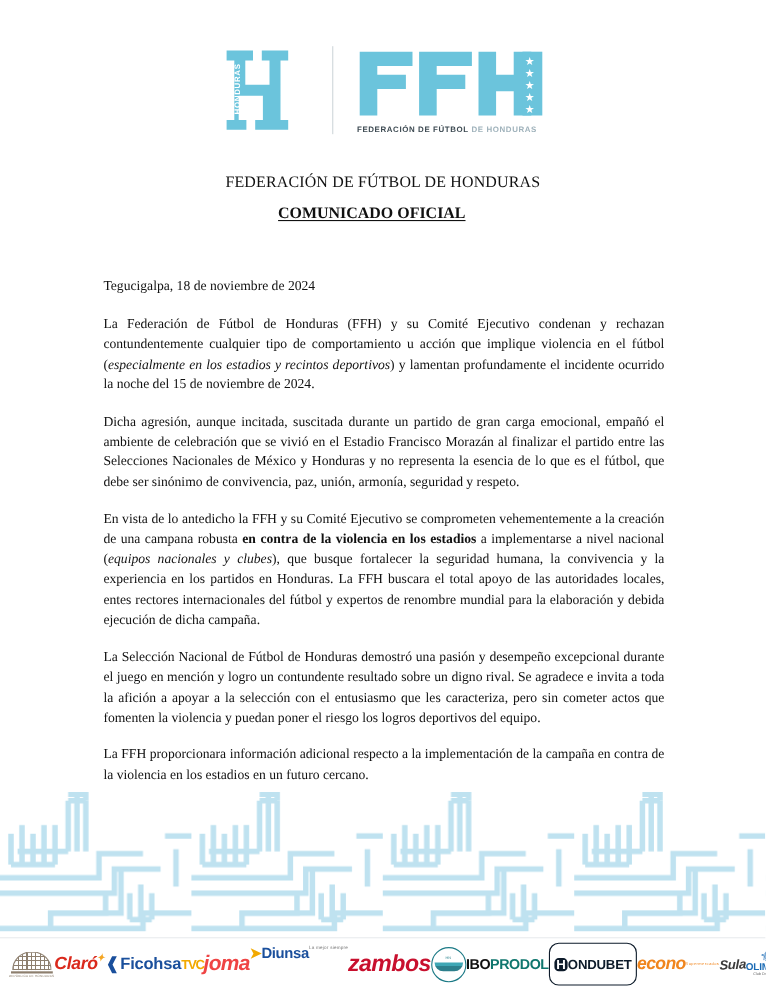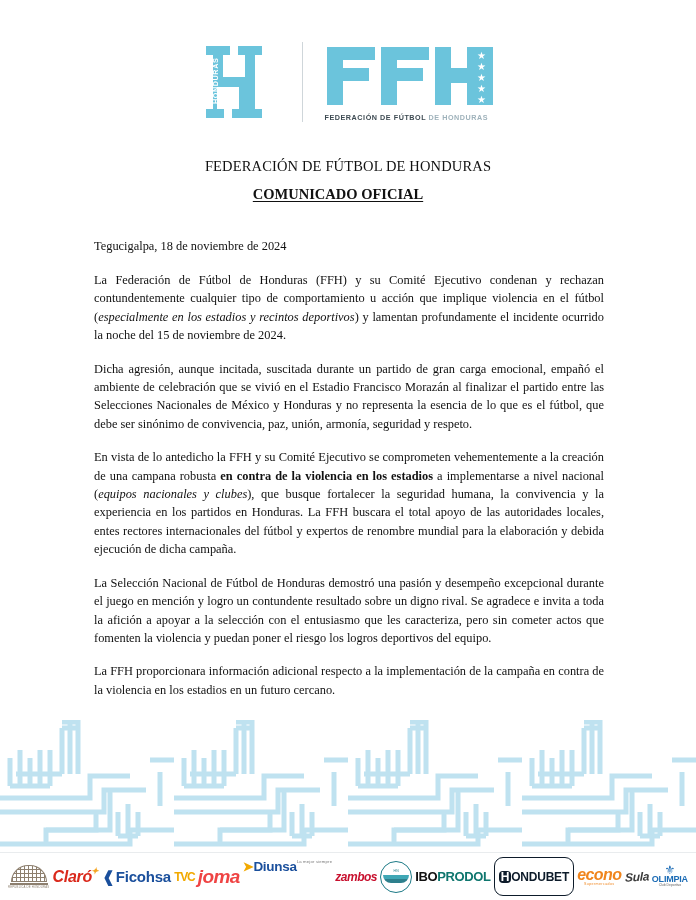--- a/index.html
+++ b/index.html
@@ -74,21 +74,21 @@
     color: #111;
   }
   .doc-subtitle span {
     text-decoration: underline;
     text-underline-offset: 2px;
   }
 
   
   .body-area {
     position: absolute;
-    top: 238px;
+    top: 252px;
     left: 94px;
     width: 510px;
   }
   .dateline {
     font-size: 12.4px;
     line-height: 17px;
     margin-bottom: 16px;
     color: #111;
   }
   .para {
@@ -163,21 +163,21 @@
 
   .sp-tvc { font-size: 12px; font-weight: bold; color: #f2a900; letter-spacing: -1.2px; }
 
   .sp-joma { font-size: 19px; font-weight: bold; color: #ef4444; letter-spacing: -0.6px; font-style: italic; }
 
   .sp-diunsa { flex-direction: row; align-items: flex-start; gap: 0; }
   .sp-diunsa .row1 { font-size: 13.5px; font-weight: bold; color: #1a4f9c; letter-spacing: -0.3px; }
   .sp-diunsa .row1 .arrow { color: #f2a900; font-size: 13px; }
   .sp-diunsa .row2 { font-size: 4.2px; color: #777; letter-spacing: .2px; }
 
-  .sp-zambos { font-size: 12px; font-weight: bold; color: #c8102e; font-style: italic; letter-spacing: -0.5px; }
+  .sp-zambos { font-size: 21px; font-weight: bold; color: #c8102e; font-style: italic; letter-spacing: -0.5px; }
 
   .sp-circle {
     width: 30px; height: 30px; border-radius: 50%;
     border: 1px solid #1c7a86;
     background: #fff;
     flex-direction: column; gap: 1px;
     overflow: hidden;
   }
   .sp-circle .c-top { font-size: 3.4px; color: #1c7a86; letter-spacing: .2px; }
   .sp-circle .c-wave { width: 26px; height: 8px; background: linear-gradient(180deg,#3fa7b5 0 45%, #2d7f8c 45% 100%); border-radius: 0 0 13px 13px; }
@@ -186,21 +186,21 @@
   .sp-ibo .a { color: #111; }
   .sp-ibo .b { color: #0f766e; }
 
   .sp-hondubet {
     font-size: 12px; font-weight: bold; color: #0d1b2a;
     border: 1.4px solid #0d1b2a; border-radius: 9px;
     padding: 1.5px 4px; letter-spacing: -0.2px;
   }
   .sp-hondubet .blk { background: #0d1b2a; color: #fff; border-radius: 4px; padding: 0 2px; }
 
-  .sp-econo { flex-direction: column; gap: 0px; }
+  .sp-econo { flex-direction: row; gap: 0px; }
   .sp-econo .row1 { font-size: 16px; font-weight: bold; font-style: italic; color: #f0851d; letter-spacing: -0.6px; }
   .sp-econo .row2 { font-size: 3.6px; color: #f0851d; letter-spacing: .4px; }
 
   .sp-sula { font-size: 12px; font-weight: bold; color: #3b3b3b; font-style: italic; letter-spacing: -0.3px; transform: skewY(-3deg); }
 
   .sp-olimpia { flex-direction: column; gap: 0; }
   .sp-olimpia .crest { font-size: 12px; color: #1b6bb5; line-height: 10px; }
   .sp-olimpia .row1 { font-size: 9px; font-weight: bold; color: #1b6bb5; letter-spacing: -0.2px; }
   .sp-olimpia .row2 { font-size: 3.4px; color: #666; }
 </style>

